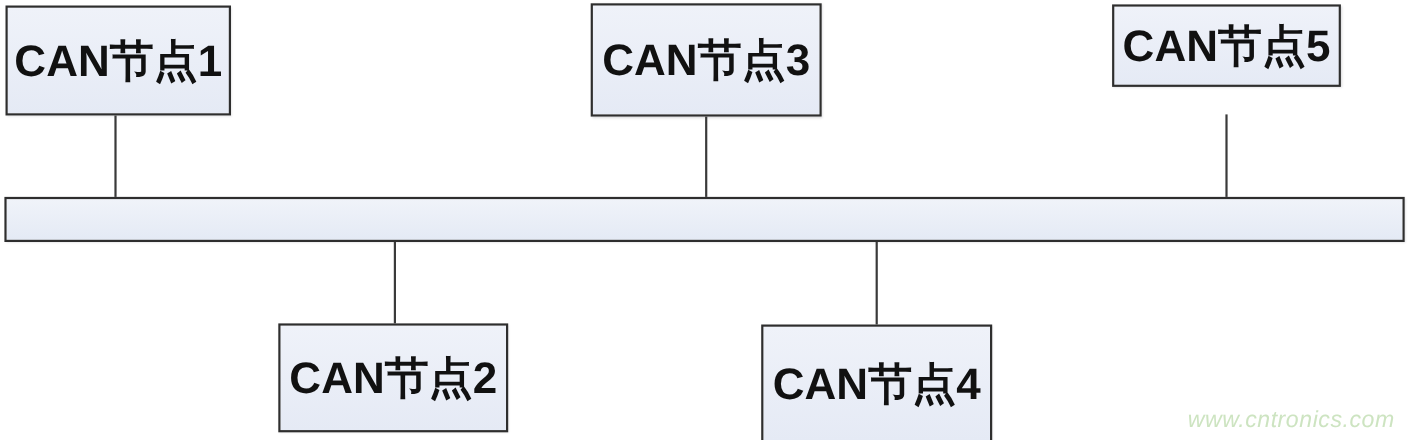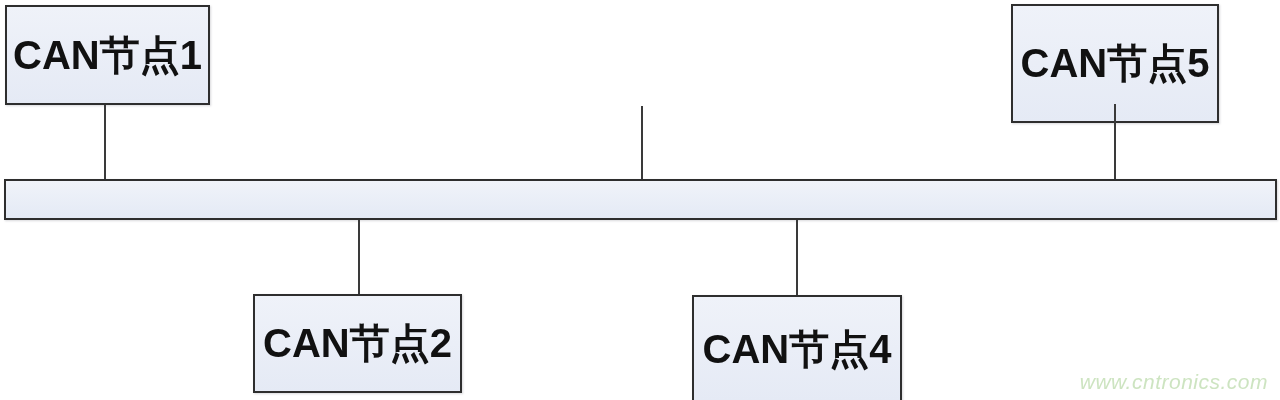--- a/index.html
+++ b/index.html
@@ -27,21 +27,21 @@
   }
   .node-label {
     font-size: 40px;
     font-weight: bold;
     color: #111111;
     letter-spacing: 0px;
     white-space: nowrap;
   }
   #node1 { left: 5px;    top: 5px;   width: 205px; height: 100px; }
   #node3 { left: 537px;  top: 3px;   width: 210px; height: 103px; }
-  #node5 { left: 1011px; top: 4px;   width: 208px; height: 119px; }
+  #node5 { left: 1011px; top: 4px;   width: 208px; height: 75px; }
   #node2 { left: 253px;  top: 294px; width: 209px; height: 99px;  }
   #node4 { left: 692px;  top: 295px; width: 210px; height: 108px;  }
   .bus {
     position: absolute;
     left: 4px;
     top: 179px;
     width: 1273px;
     height: 41px;
     box-sizing: border-box;
     border: 2px solid #2e2e2e;
@@ -71,20 +71,23 @@
 </style>
 </head>
 <body>
 
 <div class="stage">
 
   <div class="node" id="node1">
     <span class="node-label">CAN节点1</span>
   </div>
 
+  <div class="node" id="node3">
+    <span class="node-label">CAN节点3</span>
+  </div>
 
   <div class="node" id="node5">
     <span class="node-label">CAN节点5</span>
   </div>
 
   <div class="connector" id="conn1"></div>
   <div class="connector" id="conn3"></div>
   <div class="connector" id="conn5"></div>
 
   <div class="bus"></div>

